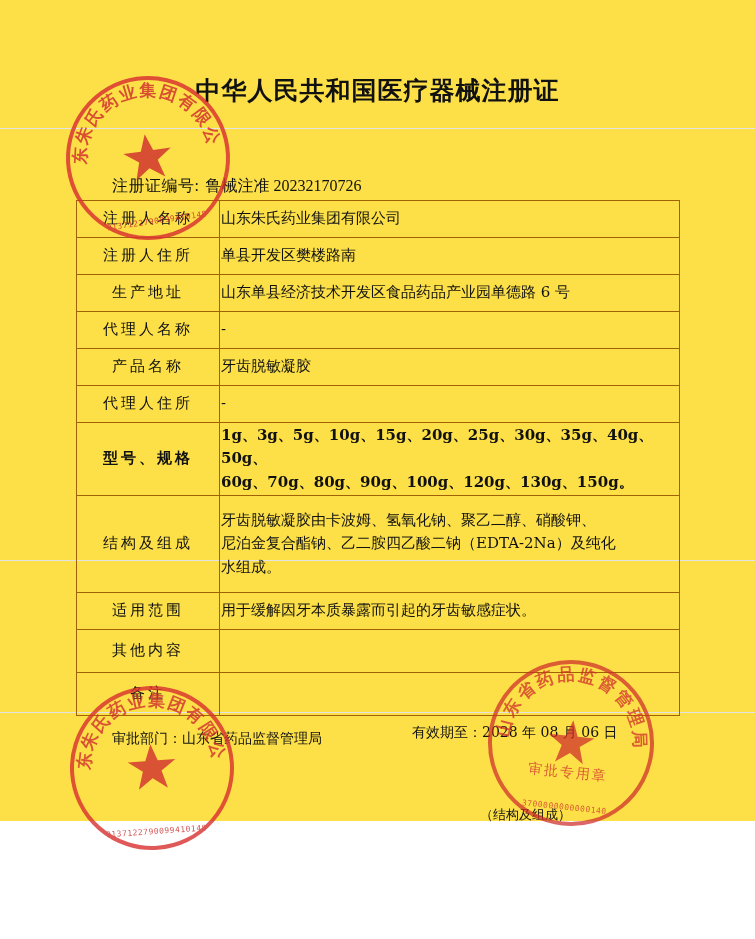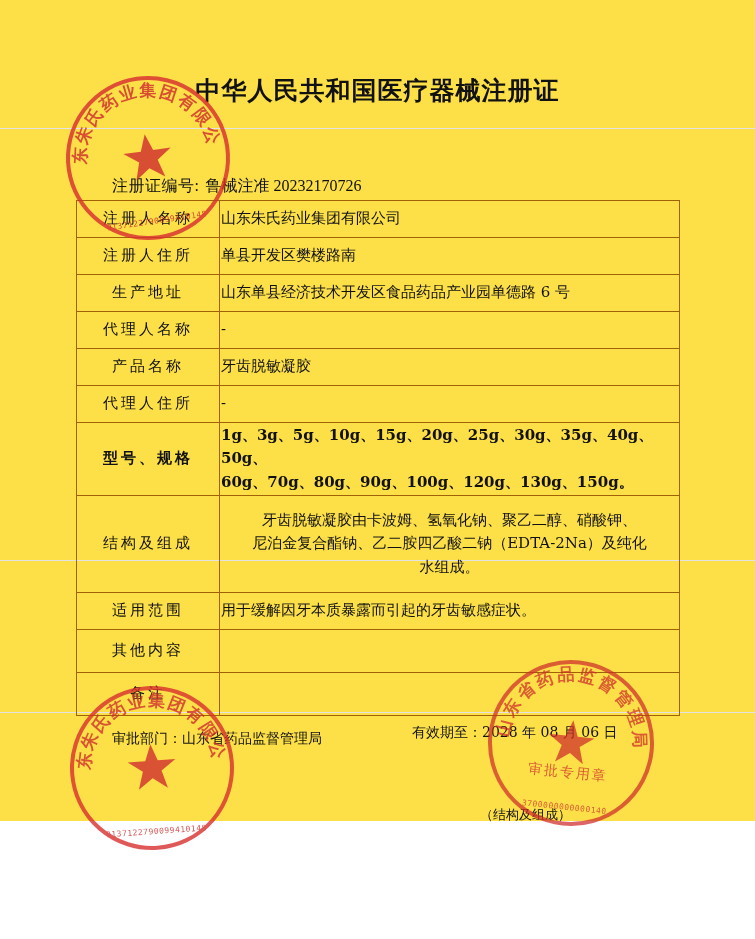--- a/index.html
+++ b/index.html
@@ -81,21 +81,21 @@
     letter-spacing: 3px;
     padding-left: 4px;
     padding-right: 4px;
   }
   td.val {
     text-align: left;
     padding-left: 14px;
   }
   tr.h1 td { height: 36px; }
   tr.h2 td { height: 72px; font-weight: bold; }
-  tr.h3 td { height: 96px; text-align: center; }
+  tr.h3 td { height: 96px; }
   tr.h4 td { height: 42px; border-radius: 18px; }
 
   .val .line { display: block; }
 
   
   .footer {
     position: absolute;
     top: 720px;
     left: 0;
     width: 755px;

